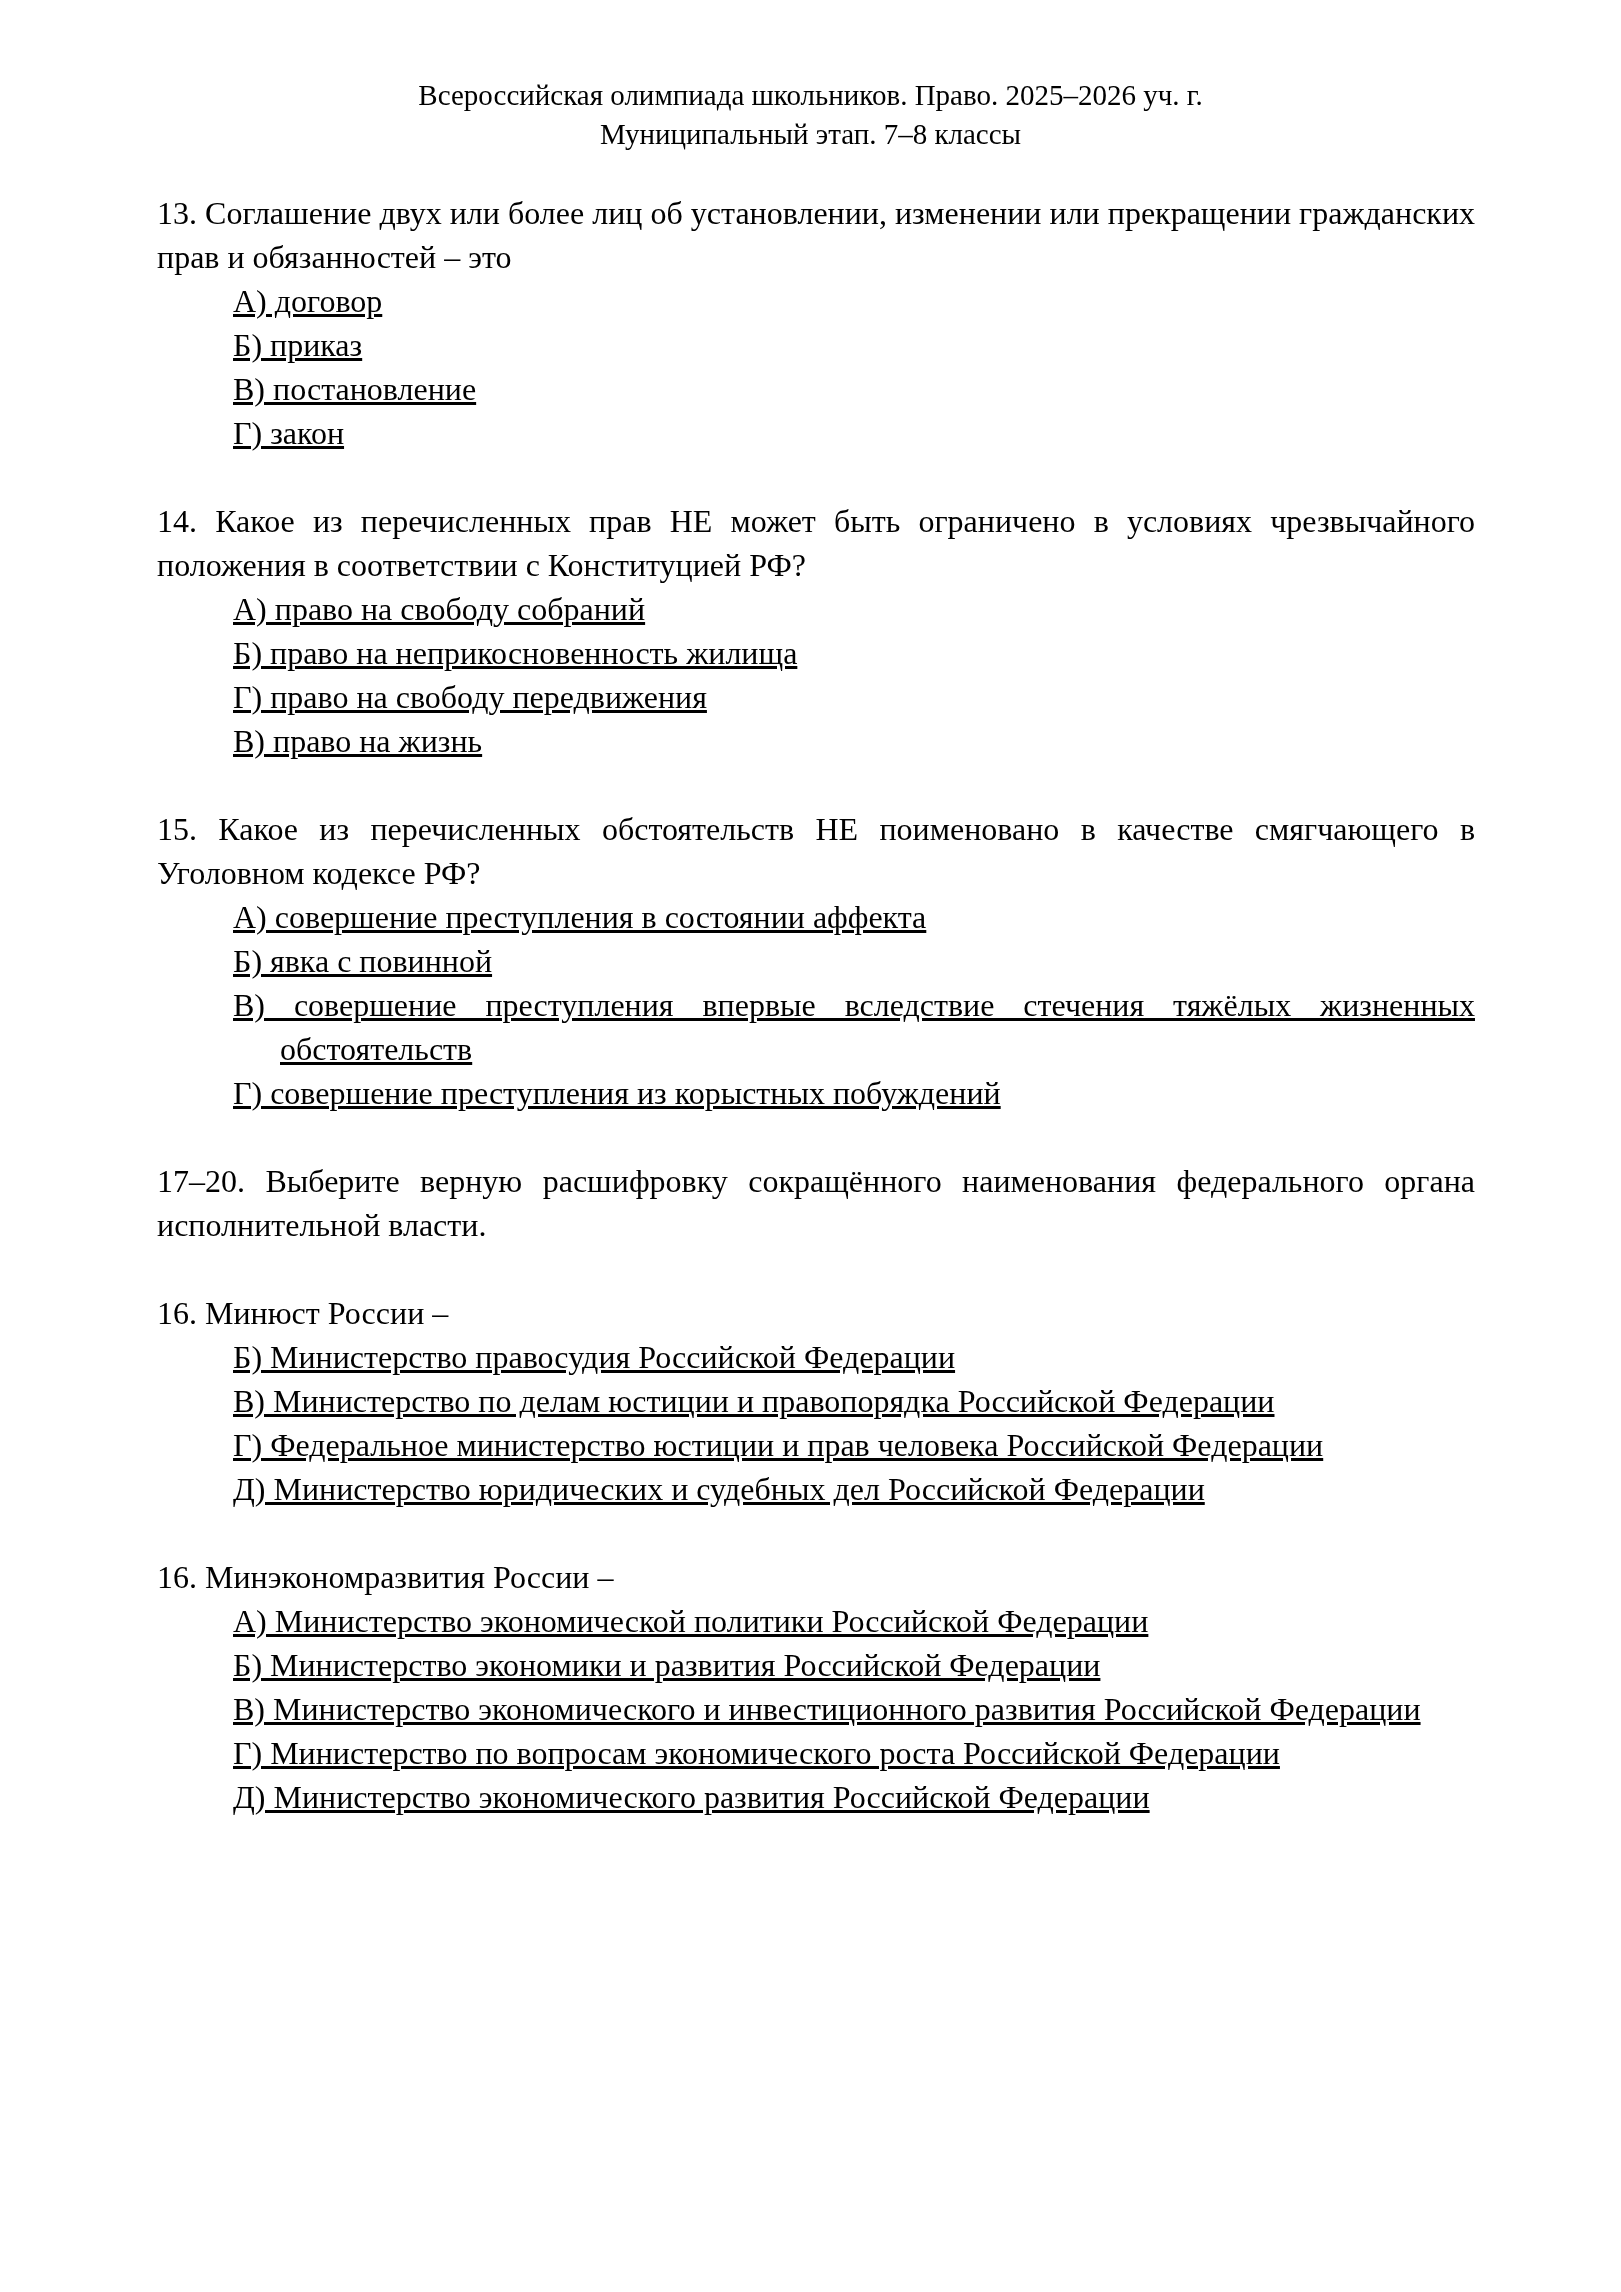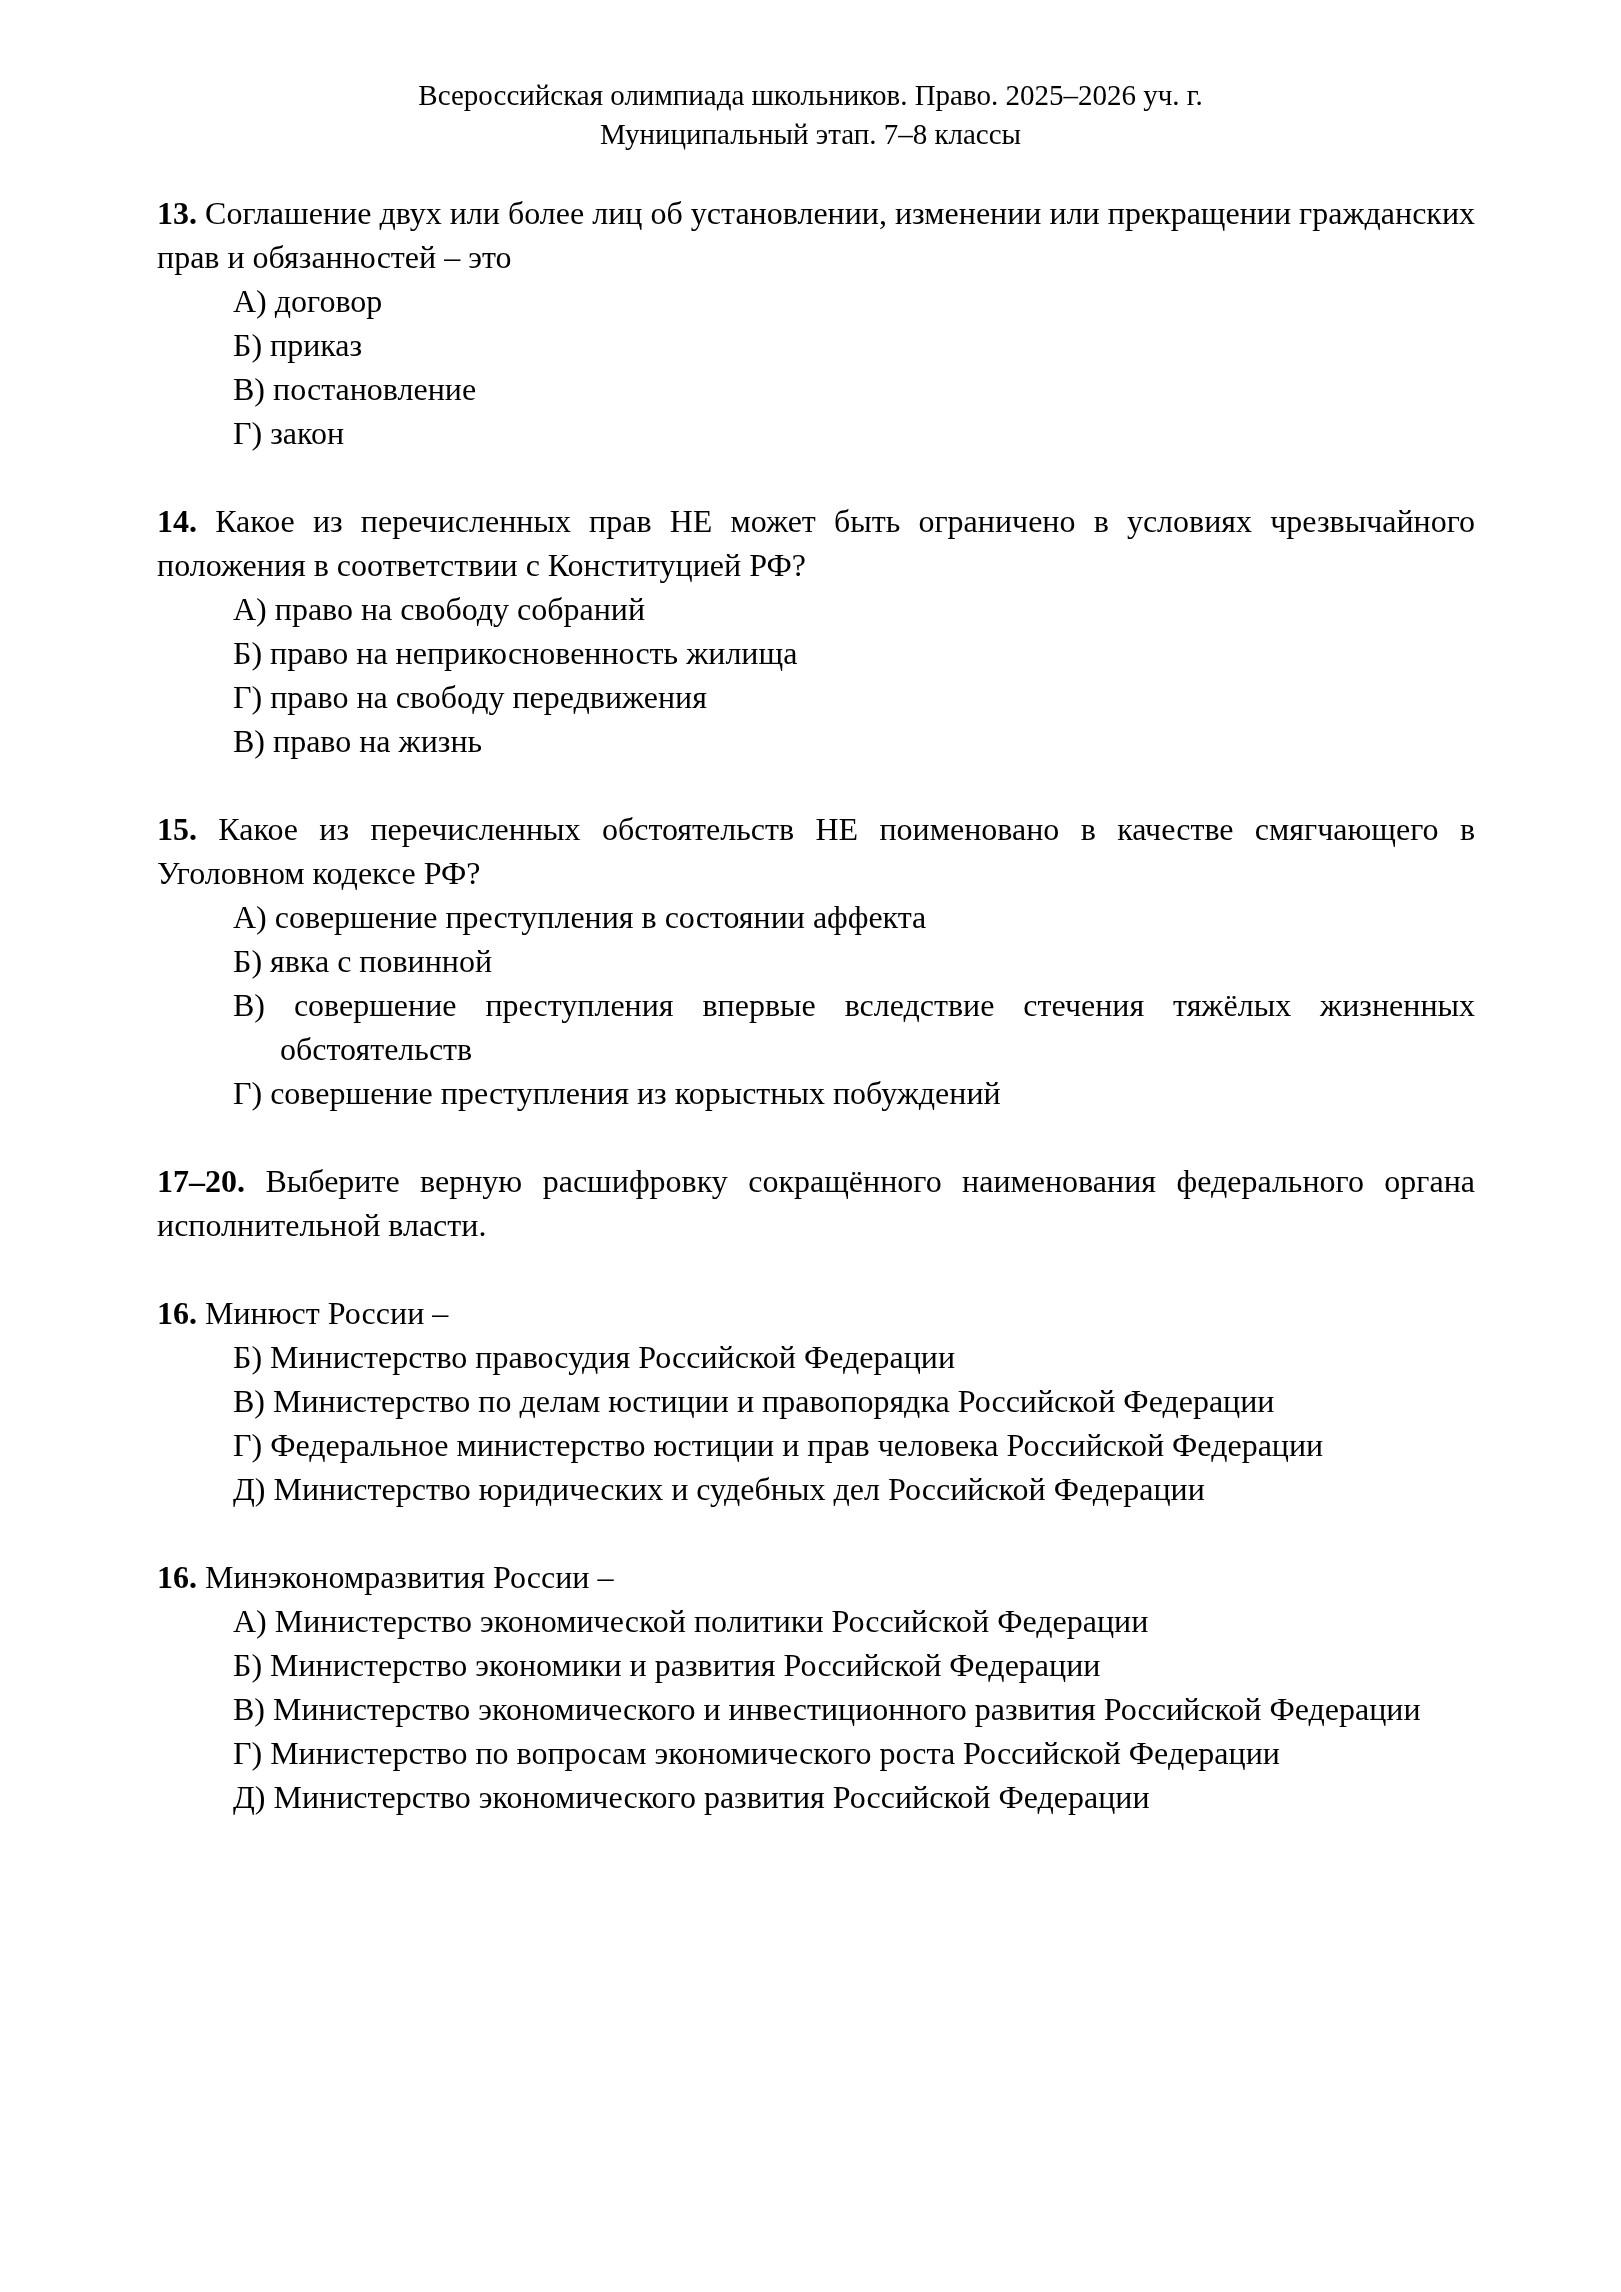--- a/index.html
+++ b/index.html
@@ -5,24 +5,24 @@
   html, body { margin:0; padding:0; background:#ffffff; }
   body { width:1621px; height:2293px; position:relative; overflow:hidden;
          font-family:"Liberation Serif", serif; color:#000; }
   .page { position:absolute; left:0; top:0; width:1621px; height:2293px; background:#fff; }
   .header { position:absolute; top:76px; left:0; width:1621px; text-align:center;
             font-size:29px; line-height:39px; }
   .content { position:absolute; top:191px; left:157px; width:1318px;
              font-size:32px; line-height:44px; }
   .q { margin:0 0 44px 0; }
   .stem { text-align:justify; text-align-last:left; }
-  .num { font-weight:bold; }
+  .num { font-weight:normal; }
   .opt { padding-left:76px; text-indent:0; }
   .opt .wrap { display:block; text-align:justify; text-align-last:left;
-               padding-left:47px; text-indent:-47px; }
+               padding-left:47px; text-indent:-47px;text-decoration:underline; }
 </style>
 </head>
 <body>
 
 <div class="page">
   <div class="header">
     <div>Всероссийская олимпиада школьников. Право. 2025–2026 уч. г.</div>
     <div>Муниципальный этап. 7–8 классы</div>
   </div>
 

